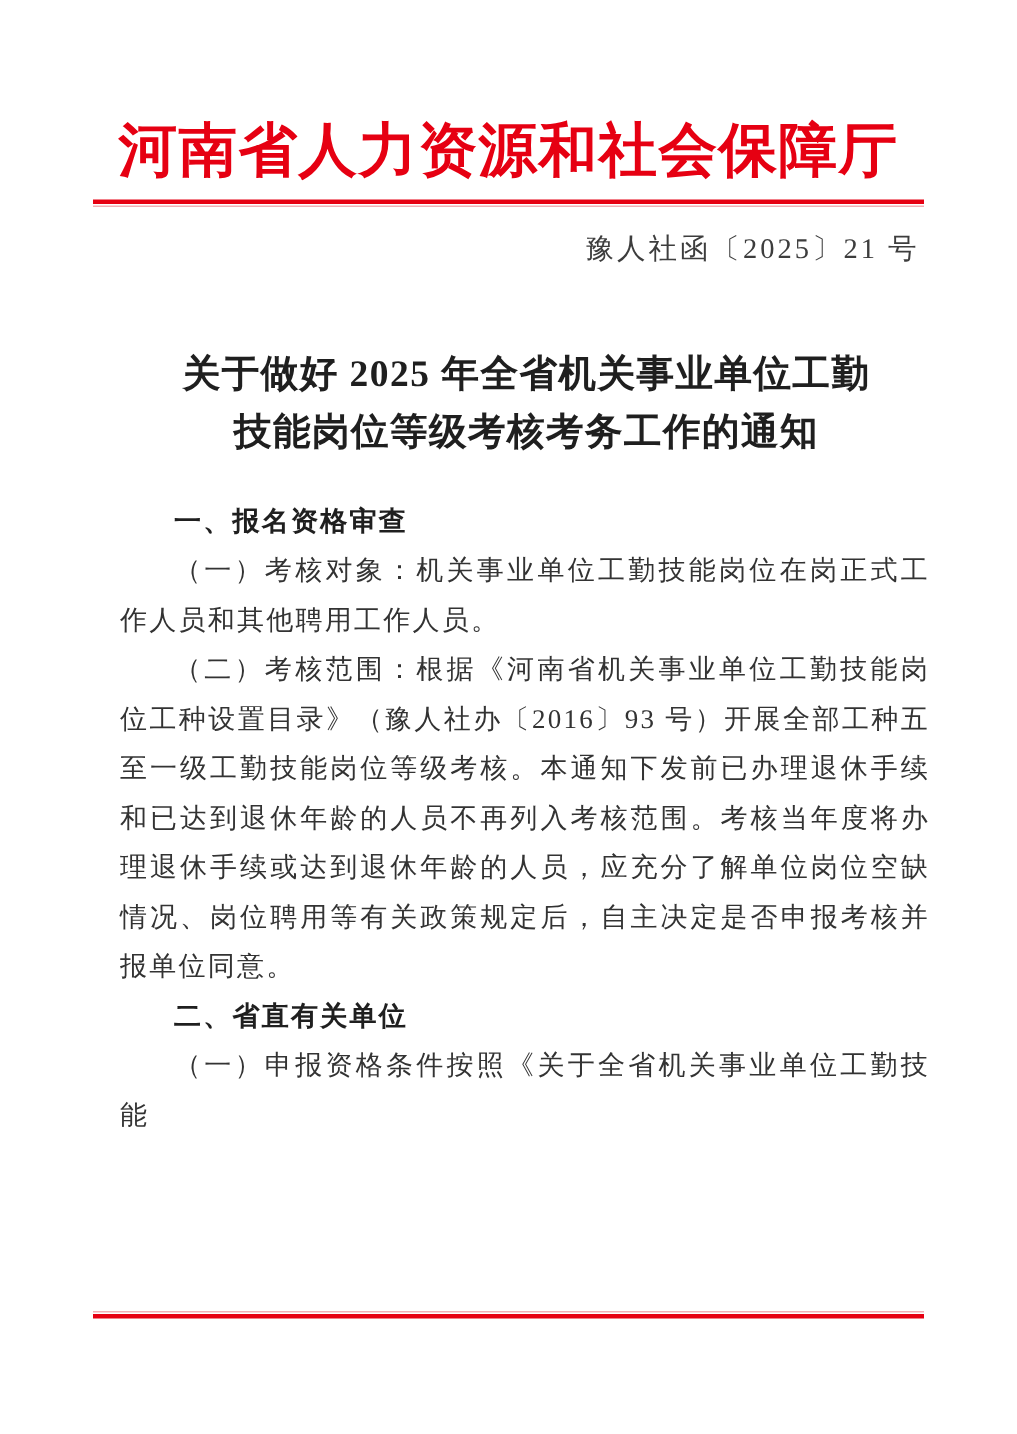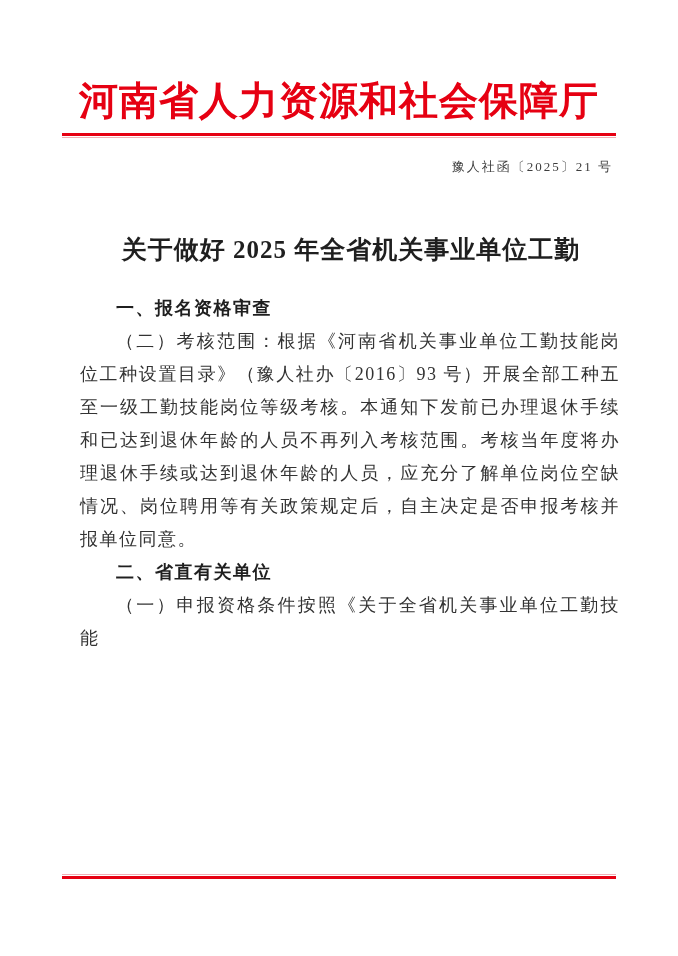--- a/index.html
+++ b/index.html
@@ -28,21 +28,21 @@
   
   .rule-top {
     margin: 9px 62px 0 62px;
     height: 5px;
     border-top: 3px solid #e60012;
     border-bottom: 1px solid #f2aeb4;
   }
   .doc-number {
     margin: 17px 65px 0 0;
     text-align: right;
-    font-size: 13px;
+    font-size: 19px;
     line-height: 24px;
     color: #3d3d3d;
     letter-spacing: 2px;
   }
   .doc-title {
     margin-top: 51px;
     text-align: center;
     font-size: 25px;
     font-weight: bold;
     line-height: 39px;
@@ -82,24 +82,26 @@
 <div class="page">
 
   <div class="agency">河南省人力资源和社会保障厅</div>
 
   <div class="rule-top"></div>
 
   <div class="doc-number">豫人社函〔2025〕21 号</div>
 
   <div class="doc-title">
     <div>关于做好 2025 年全省机关事业单位工勤</div>
+    <div>技能岗位等级考核考务工作的通知</div>
   </div>
 
   <div class="doc-body">
     <p class="heading">一、报名资格审查</p>
+    <p class="para">（一）考核对象：机关事业单位工勤技能岗位在岗正式工作人员和其他聘用工作人员。</p>
     <p class="para">（二）考核范围：根据《河南省机关事业单位工勤技能岗位工种设置目录》（豫人社办〔2016〕93 号）开展全部工种五至一级工勤技能岗位等级考核。本通知下发前已办理退休手续和已达到退休年龄的人员不再列入考核范围。考核当年度将办理退休手续或达到退休年龄的人员，应充分了解单位岗位空缺情况、岗位聘用等有关政策规定后，自主决定是否申报考核并报单位同意。</p>
     <p class="heading">二、省直有关单位</p>
     <p class="para">（一）申报资格条件按照《关于全省机关事业单位工勤技能</p>
   </div>
 
   <div class="rule-bottom"></div>
 
 </div>
 
 </body></html>

